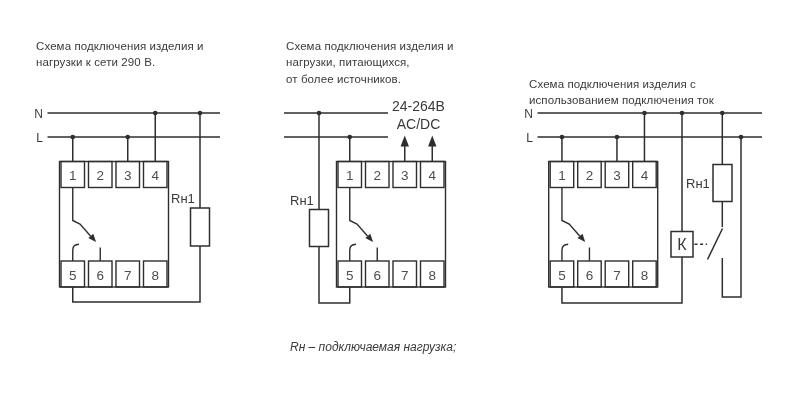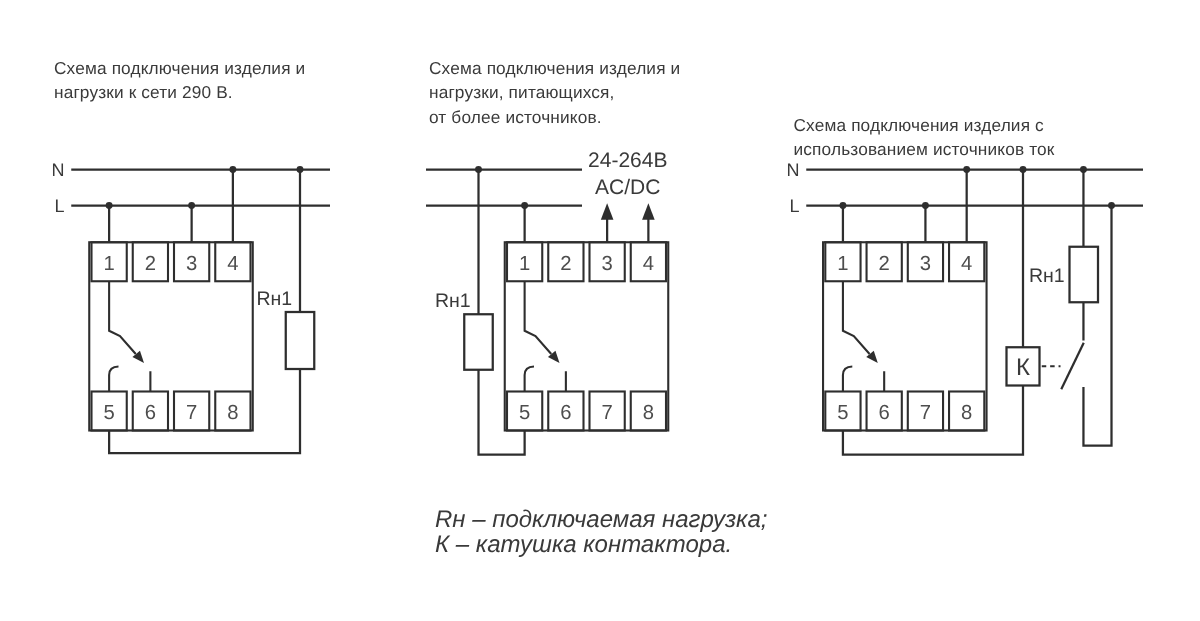--- a/index.html
+++ b/index.html
@@ -15,21 +15,21 @@
     color:#3a3a3a;
     font-size:11.5px;
     line-height:16.4px;
     letter-spacing:0.1px;
   }
   .title div{white-space:nowrap;}
   .legend{
     position:absolute;
     left:290px;top:339px;
     color:#3a3a3a;
-    font-size:16px;
+    font-size:12px;
     line-height:16.5px;
     font-style:italic;
   }
   .legend div{white-space:nowrap;}
   svg{position:absolute;left:0;top:0;}
   svg text{
     font-family:"Liberation Sans","DejaVu Sans",sans-serif;
     fill:#3a3a3a;
   }
   .wire{stroke:#2e2e2e;stroke-width:1.5;fill:none;}
@@ -53,21 +53,21 @@
     <div>Схема подключения изделия и</div>
     <div>нагрузки к сети 290 В.</div>
   </div>
   <div class="title" style="left:286px;top:38px;">
     <div>Схема подключения изделия и</div>
     <div>нагрузки, питающихся,</div>
     <div>от более источников.</div>
   </div>
   <div class="title" style="left:529px;top:38px;margin-top:38px;">
     <div>Схема подключения изделия с</div>
-    <div>использованием источников ток</div>
+    <div>использованием подключения ток</div>
   </div>
 
   <svg width="800" height="414" viewBox="0 0 800 414">
 
     <defs>
 
       <g id="relay-module">
         <rect class="wire-thin" x="0" y="0" width="109" height="125.5"></rect>
 
         <rect class="wire-thin" x="1.5" y="0" width="23.5" height="26"></rect>
@@ -174,16 +174,15 @@
       <use href="#relay-module" x="548.7" y="161.5"></use>
       <text class="nl-label" x="533" y="117.5" text-anchor="end">N</text>
       <text class="nl-label" x="533" y="141.5" text-anchor="end">L</text>
       <text class="load-lbl" x="686" y="188">Rн1</text>
       <text class="coil-lbl" x="682" y="250" text-anchor="middle">К</text>
     </g>
   </svg>
 
   <div class="legend">
     <div>Rн – подключаемая нагрузка;</div>
-    <div>К – катушка контактора.</div>
   </div>
 
 </div>
 
 </body></html>

